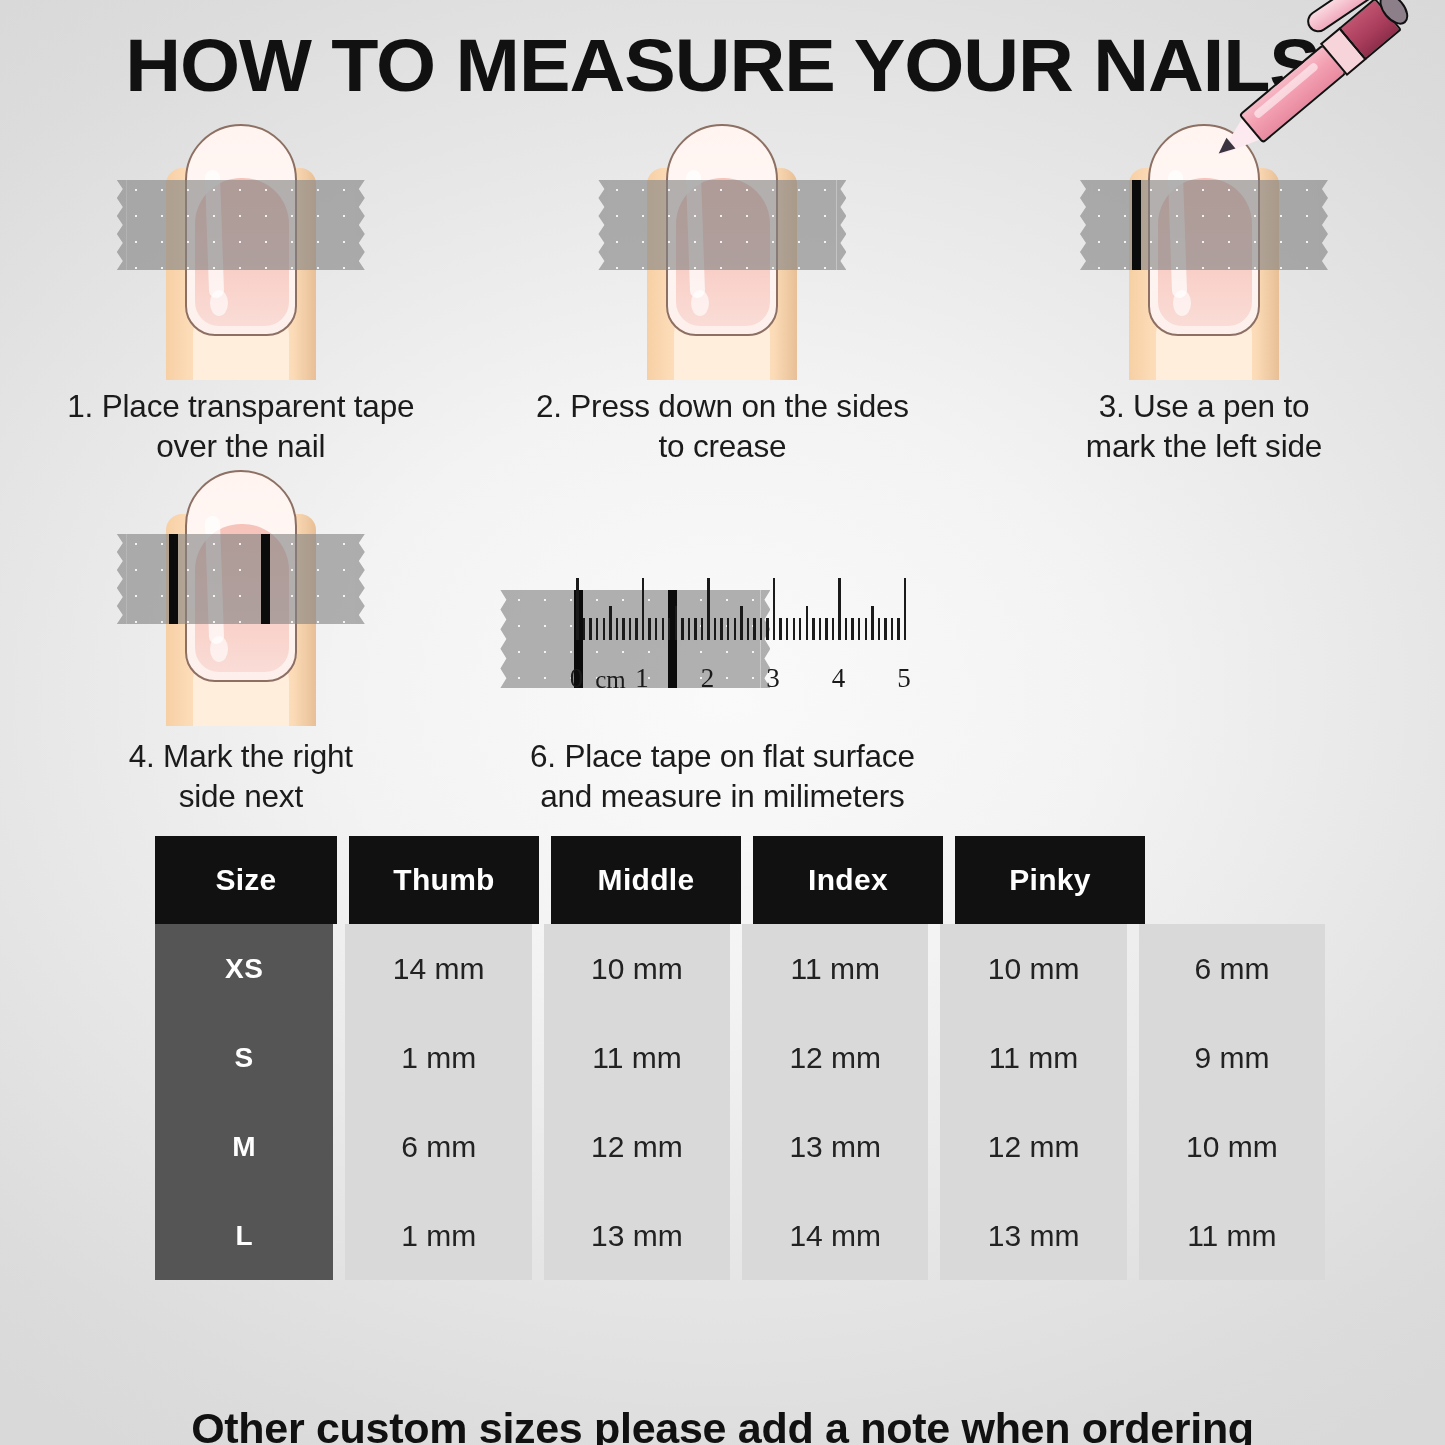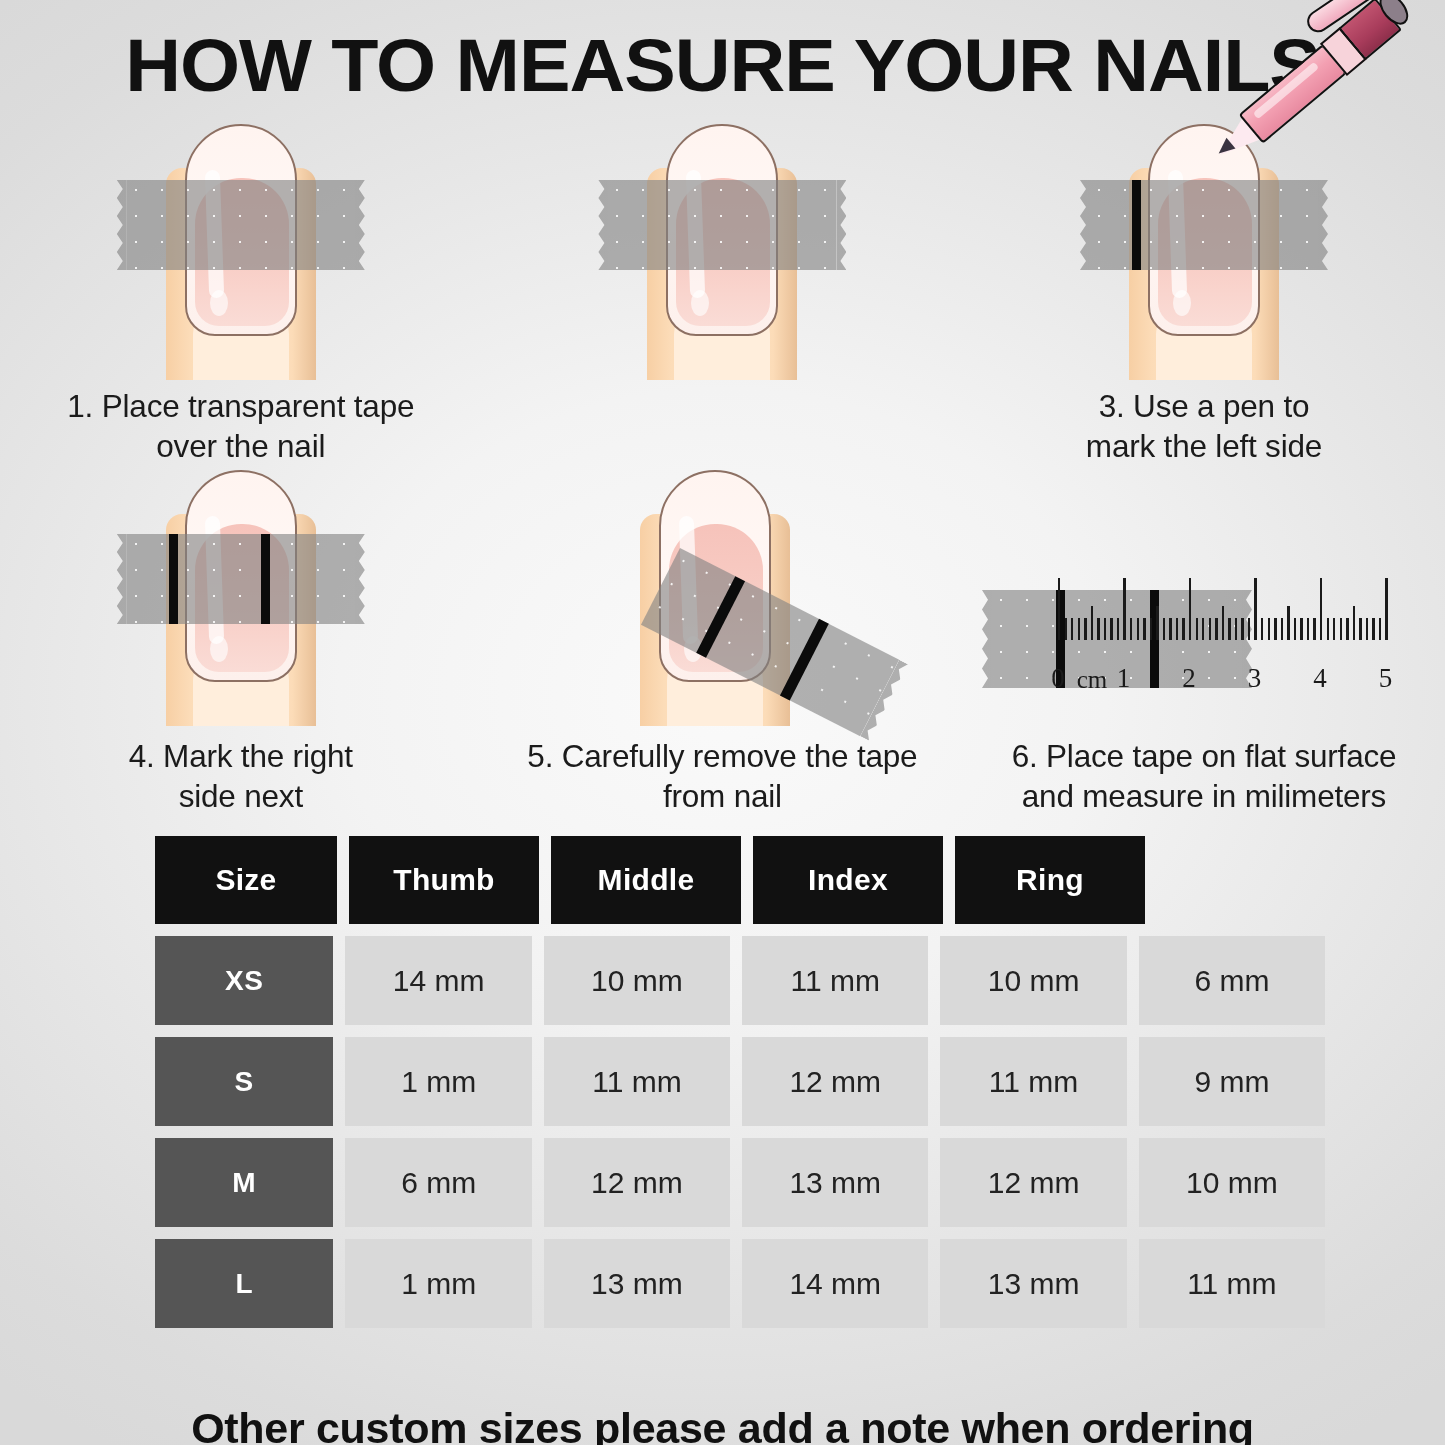--- a/index.html
+++ b/index.html
@@ -130,21 +130,21 @@
 
   
   .ruler{position:absolute;left:18px;top:112px;width:424px;height:120px;}
   .rtick{position:absolute;bottom:58px;width:2.4px;background:#1a1a1a;}
   .rnum{position:absolute;bottom:4px;font-family:"Liberation Serif",serif;font-size:27px;color:#1a1a1a;transform:translateX(-50%);}
   .rcm{position:absolute;bottom:4px;font-family:"Liberation Serif",serif;font-size:25px;color:#1a1a1a;transform:translateX(-50%);}
   .tape-ruler{position:absolute;left:0;top:12px;width:250px;height:98px;}
 
   
   .table{position:absolute;left:155px;top:836px;width:1170px;}
-  .trow{display:flex;gap:12px;margin-bottom:12px;}
+  .trow{display:flex;gap:12px;margin-bottom:0;}
   .cell{
     display:flex;align-items:center;justify-content:center;
     font-size:31px;height:89px;
   }
   .c-size{width:182px;}
   .c-fin{width:190px;}
   .hdr{background:#111;color:#fff;font-weight:bold;font-size:30px;letter-spacing:.3px;}
   .sz{background:#555;color:#fff;font-weight:bold;font-size:28px;letter-spacing:.6px;}
   .val{background:#d9d9d9;color:#222;font-size:30px;}
   .trow.head .cell{height:88px;}
@@ -191,20 +191,21 @@
               <div class="fbed"></div>
               <div class="fshine"></div>
               <div class="fshine2"></div>
             </div>
           </div>
           <div class="tape tape-h">
             <div class="zz zz-l"></div>
             <div class="zz zz-r"></div>
           </div>
         </div>
+        <div class="cap">2. Press down on the sides<br>to crease</div>
       </div>
 
       <div class="step">
         <div class="art">
           <div class="finger">
             <div class="fskin"></div>
             <div class="fnail">
               <div class="fbed"></div>
               <div class="fshine"></div>
               <div class="fshine2"></div>
@@ -246,38 +247,20 @@
           <div class="tape tape-h">
             <div class="zz zz-l"></div>
             <div class="zz zz-r"></div>
             <div class="mark" style="left:42px"></div>
             <div class="mark" style="left:134px"></div>
           </div>
         </div>
         <div class="cap">4. Mark the right<br>side next</div>
       </div>
 
-      <div class="step">
-        <div class="art">
-          <div class="finger" style="left:148px;transform:none">
-            <div class="fskin"></div>
-            <div class="fnail">
-              <div class="fbed"></div>
-              <div class="fshine"></div>
-              <div class="fshine2"></div>
-            </div>
-          </div>
-          <div class="tape tape-angle">
-            <div class="zz zz-r"></div>
-            <div class="mark" style="left:62px"></div>
-            <div class="mark" style="left:156px"></div>
-          </div>
-        </div>
-        <div class="cap">5. Carefully remove the tape<br>from nail</div>
-      </div>
 
       <div class="step">
         <div class="art">
           <div class="ruler">
             <div class="tape tape-ruler">
               <div class="zz zz-l"></div>
               <div class="zz zz-r"></div>
               <div class="mark" style="left:64px"></div>
               <div class="mark" style="left:158px"></div>
             </div>
@@ -350,21 +333,21 @@
 
     </div>
   </div>
 
   <div class="table">
     <div class="trow head" id="thead">
         <div class="cell hdr c-size">Size</div>
         <div class="cell hdr c-fin">Thumb</div>
         <div class="cell hdr c-fin">Middle</div>
         <div class="cell hdr c-fin">Index</div>
-        <div class="cell hdr c-fin">Ring</div>
+        <div class="cell hdr c-fin">Pinky</div>
       </div>
     <div id="tbody">
         <div class="trow">
           <div class="cell sz c-size">XS</div>
           <div class="cell val c-fin">14 mm</div>
           <div class="cell val c-fin">10 mm</div>
           <div class="cell val c-fin">11 mm</div>
           <div class="cell val c-fin">10 mm</div>
           <div class="cell val c-fin">6 mm</div>
         </div>

